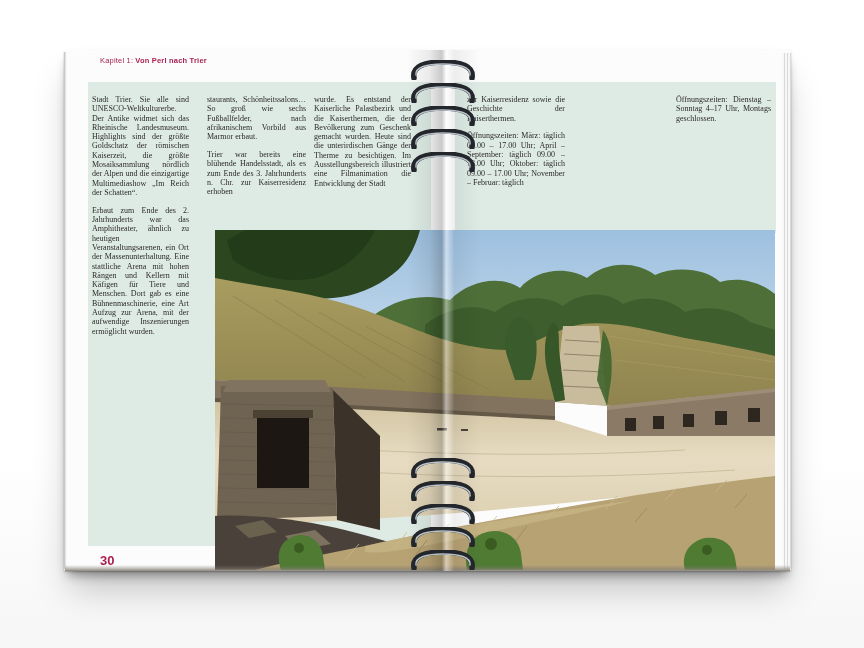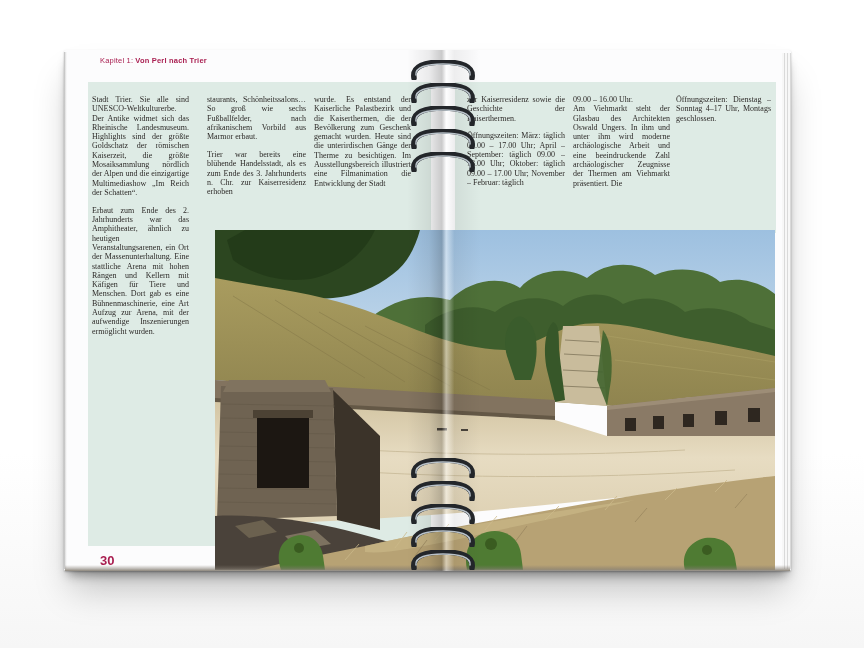--- a/index.html
+++ b/index.html
@@ -83,24 +83,20 @@
       <p>staurants, Schönheitssalons… So groß wie sechs Fußballfelder, nach afrikanischem Vorbild aus Marmor erbaut.</p>
       <p>Trier war bereits eine blühende Handelsstadt, als es zum Ende des 3. Jahrhunderts n. Chr. zur Kaiserresidenz erhoben</p>
     </div>
     <div class="col colL3">
       <p>wurde. Es entstand der Kaiserliche Palastbezirk und die Kaiserthermen, die der Bevölkerung zum Geschenk gemacht wurden. Heute sind die unterirdischen Gänge der Therme zu besichtigen. Im Ausstellungsbereich illustriert eine Filmanimation die Entwicklung der Stadt</p>
     </div>
 
     <div class="col colR1">
       <p>zur Kaiserresidenz sowie die Geschichte der Kaiserthermen.</p>
       <p>Öffnungszeiten: März: täglich 09.00 – 17.00 Uhr; April – September: täglich 09.00 – 18.00 Uhr; Oktober: täglich 09.00 – 17.00 Uhr; November – Februar: täglich</p>
-    </div>
-    <div class="col colR2">
-      <p class="no-gap">09.00 – 16.00 Uhr.</p>
-      <p>Am Viehmarkt steht der Glasbau des Architekten Oswald Ungers. In ihm und unter ihm wird moderne archäologische Arbeit und eine beeindruckende Zahl archäologischer Zeugnisse der Thermen am Viehmarkt präsentiert. Die</p>
     </div>
     <div class="col colR3">
       <p>Öffnungszeiten: Dienstag – Sonntag 4–17 Uhr, Montags geschlossen.</p>
     </div>
 
     <div class="page-num">30</div>
 
     <div class="photo">
       <svg viewBox="0 0 560 340" preserveAspectRatio="none">
         <defs>

